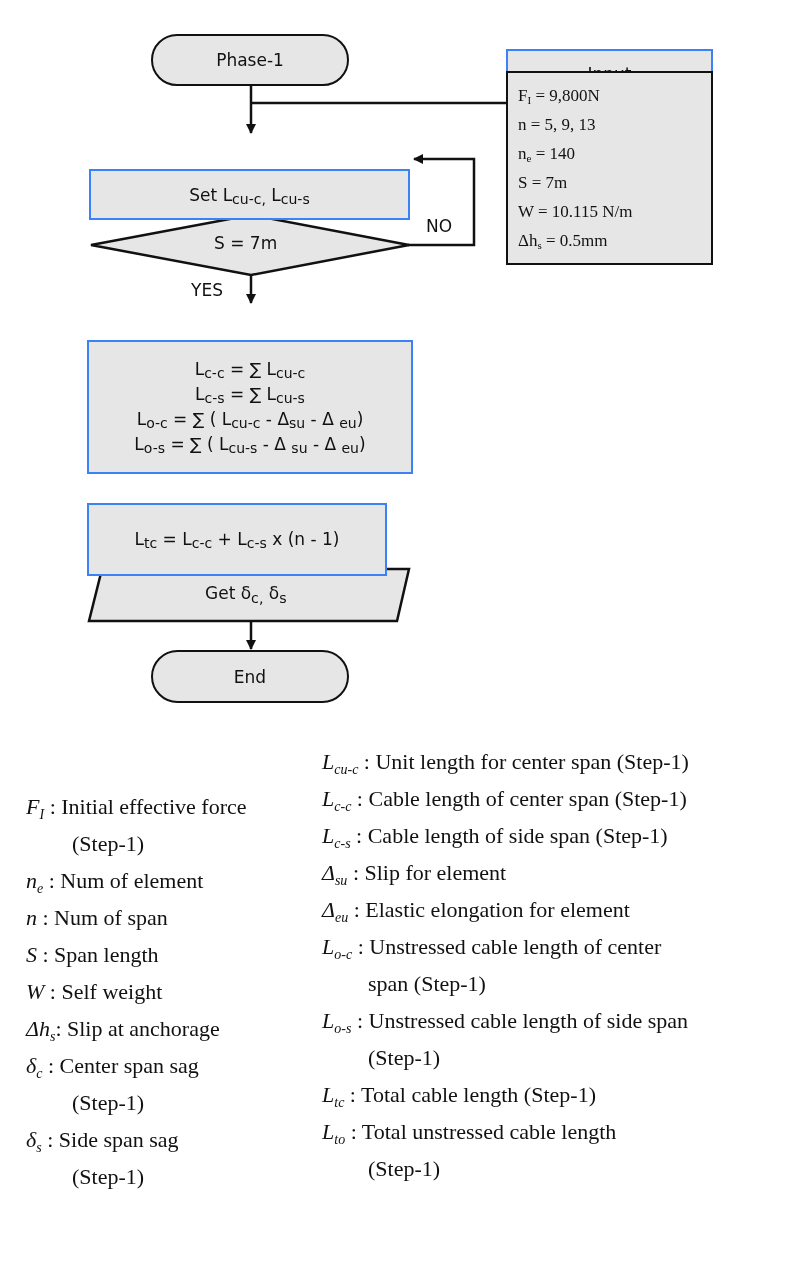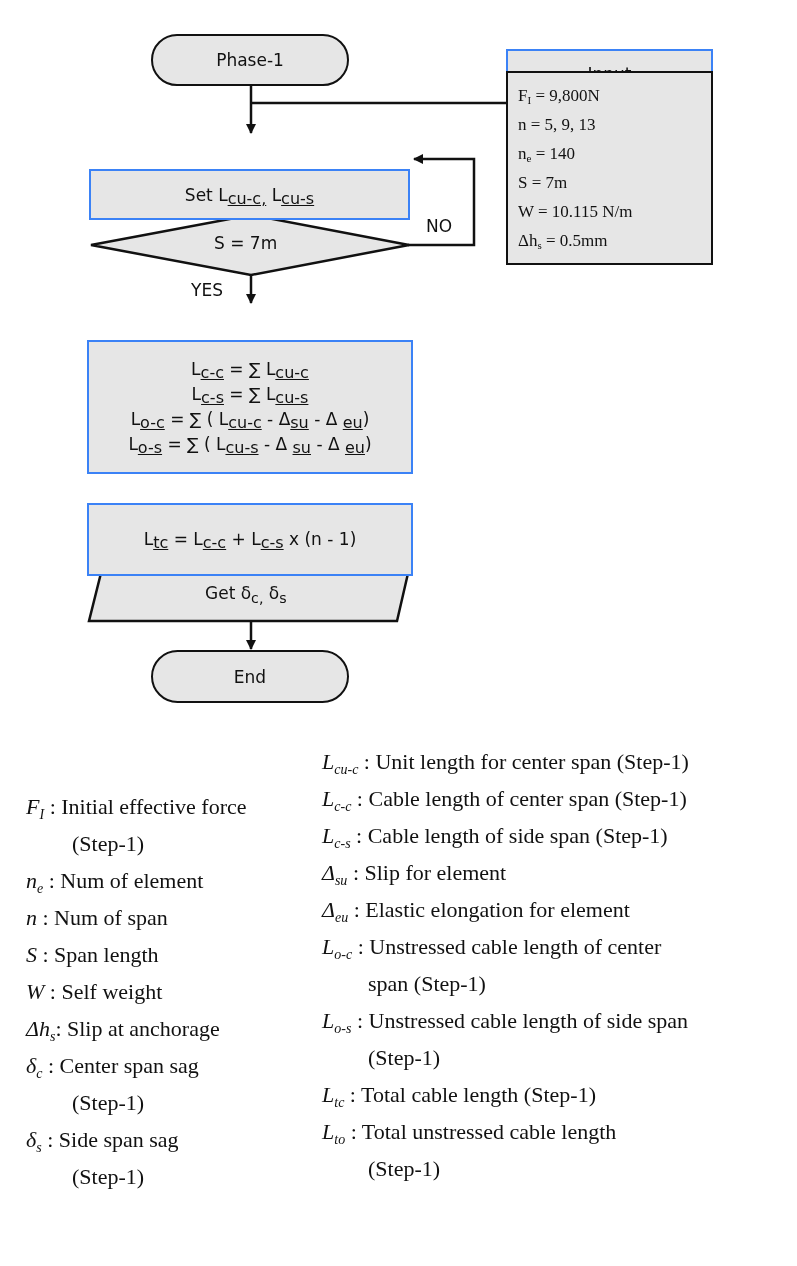--- a/index.html
+++ b/index.html
@@ -4,21 +4,21 @@
   <style>
     html, body { margin: 0; padding: 0; background: #ffffff; }
     body { width: 797px; height: 1266px; position: relative; overflow: hidden; }
     .canvas { position: absolute; left: 0; top: 0; width: 797px; height: 1266px; }
     svg.lines { position: absolute; left: 0; top: 0; }
     .node { position: absolute; box-sizing: border-box; background: #e6e6e6; color: #111;
             font-family: "DejaVu Sans", sans-serif; font-size: 17px;
             display: flex; align-items: center; justify-content: center; text-align: center; }
     .box { border: 2px solid #3b82f6; margin-top: 35px; }
     .term { border: 2px solid #111; border-radius: 32px; }
-    .node sub { font-size: 16px; vertical-align: -3px; line-height: 0; text-decoration: underline; }
+    .node sub { font-size: 14px; vertical-align: -3px; line-height: 0; }
     .multi { flex-direction: column; line-height: 25px; }
     .input-body { position: absolute; box-sizing: border-box; border: 2px solid #111; background: #e6e6e6;
             font-family: Liberation Serif, serif; font-size: 17px; color: #111;
             padding: 8px 0 0 10px; line-height: 29px; }
     .input-body sub { font-size: 11px; vertical-align: -3px; line-height: 0; }
     .lbl { position: absolute; font-family: "DejaVu Sans", sans-serif; font-size: 17px; color: #111; }
     .legend { position: absolute; font-family: "Liberation Serif", serif; font-size: 22px; color: #111; }
     .legend .row { height: 37px; line-height: 37px; white-space: nowrap; }
     .legend .cont { padding-left: 46px; }
     .legend .sym { font-style: italic; }
@@ -69,21 +69,21 @@
   <div class="lbl" style="left:426px; top:216px;">NO</div>
   <div class="lbl" style="left:191px; top:280px;">YES</div>
 
   <div class="node box multi" id="sum-step" style="left:87px; top:305px; width:326px; height:134px;">
       <div>L<sub>c-c</sub> = ∑ L<sub>cu-c</sub></div>
       <div>L<sub>c-s</sub> = ∑ L<sub>cu-s</sub></div>
       <div>L<sub>o-c</sub> = ∑ ( L<sub>cu-c</sub> - Δ<sub>su</sub> - Δ <sub>eu</sub>)</div>
       <div>L<sub>o-s</sub> = ∑ ( L<sub>cu-s</sub> - Δ <sub>su</sub> - Δ <sub>eu</sub>)</div>
     </div>
 
-  <div class="node box multi" id="total-step" style="left:87px; top:468px; width:326px; height:73px;">
+  <div class="node box multi" id="total-step" style="left:87px; top:468px; width:300px; height:73px;">
       <div>L<sub>tc</sub> = L<sub>c-c</sub> + L<sub>c-s</sub> x (n - 1)</div>
     </div>
 
   <div class="lbl" id="output-step" style="left:205px; top:583px;">Get δ<sub>c,</sub> δ<sub>s</sub></div>
 
   <div class="node term" style="left:151px; top:650px; width:198px; height:53px;">
     <span>End</span>
   </div>
 
   <div class="node box" style="left:506px; top:14px; width:207px; height:49px;">

